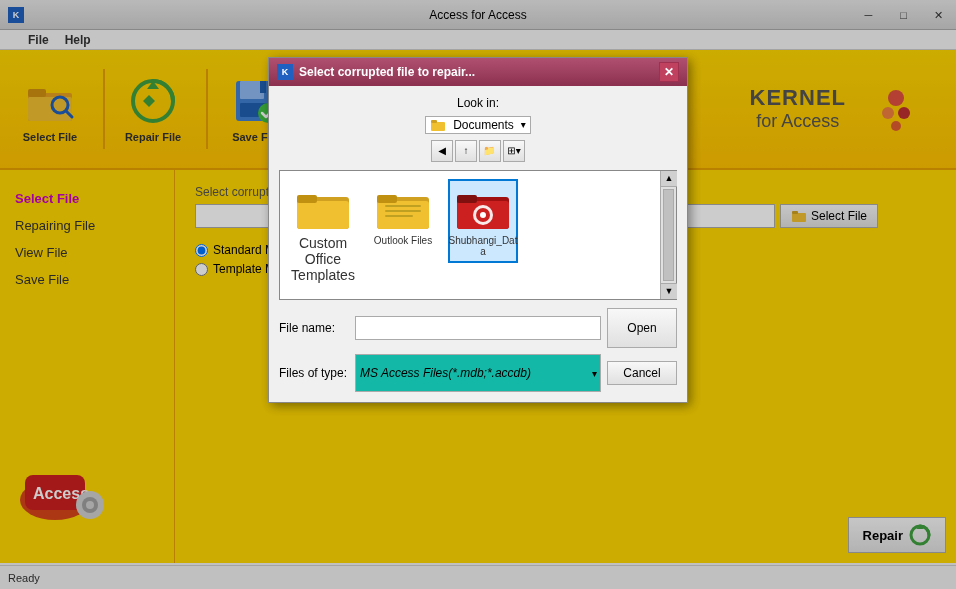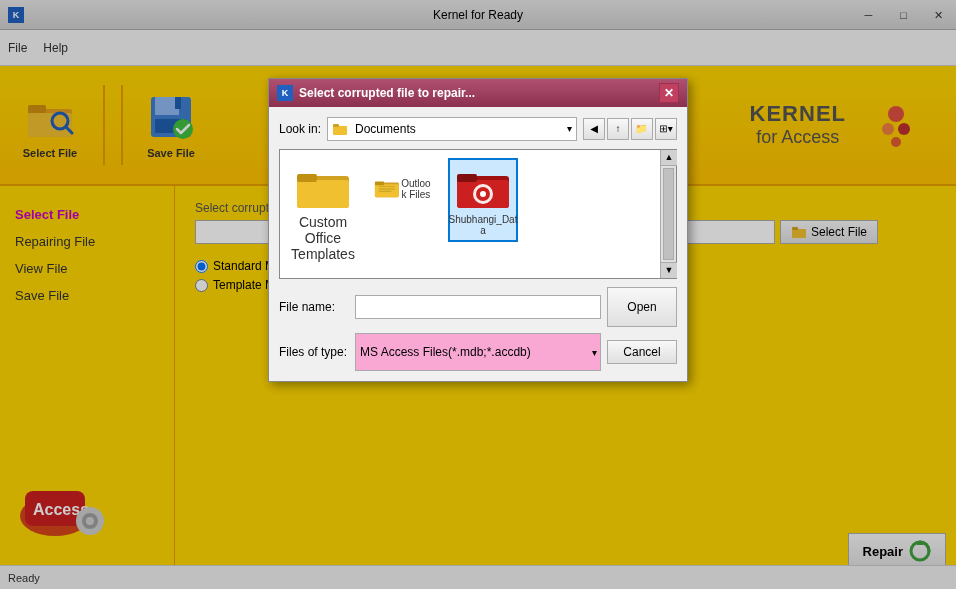--- a/index.html
+++ b/index.html
@@ -5,21 +5,21 @@
     * { margin: 0; padding: 0; box-sizing: border-box; }
     body { width: 956px; height: 589px; font-family: 'Segoe UI', Tahoma, sans-serif; font-size: 12px; background: #f0f0f0; overflow: hidden; position: relative; }
 
     
     #titlebar { background: linear-gradient(to bottom, #e8e8e8, #d0d0d0); height: 30px; display: flex; align-items: center; justify-content: center; border-bottom: 1px solid #aaa; position: relative; }
     #titlebar-controls { position: absolute; right: 0; top: 0; display: flex; height: 30px; }
     .title-btn { width: 35px; height: 30px; display: flex; align-items: center; justify-content: center; cursor: pointer; font-size: 11px; color: #333; }
     #app-icon { position: absolute; left: 8px; width: 16px; height: 16px; background: #2060c0; display: flex; align-items: center; justify-content: center; color: white; font-size: 9px; font-weight: bold; }
 
     
-    #menubar { background: #f5f5f5; height: 36px; display: flex; align-items: center; border-bottom: 1px solid #ccc; padding-left: 0; }
+    #menubar { background: #f5f5f5; height: 20px; display: flex; align-items: center; border-bottom: 1px solid #ccc; padding-left: 20px; font-weight: bold; }
     .menu-item { padding: 2px 8px; font-size: 12px; color: #333; cursor: pointer; }
 
     
     #toolbar { background: linear-gradient(to bottom, #ffd700, #ffc200); height: 120px; display: flex; align-items: center; padding: 0 10px; border-bottom: 2px solid #e8a000; }
     .toolbar-btn { display: flex; flex-direction: column; align-items: center; justify-content: center; width: 80px; height: 100px; cursor: pointer; margin-right: 5px; }
     .toolbar-icon { width: 52px; height: 52px; display: flex; align-items: center; justify-content: center; margin-bottom: 4px; }
     .toolbar-label { font-size: 11px; color: #333; font-weight: bold; text-align: center; }
     .toolbar-sep { width: 2px; height: 80px; background: #e8a000; margin: 0 8px; }
 
     
@@ -74,21 +74,21 @@
     
     #filetype-row { display: flex; align-items: center; gap: 6px; }
 
     
   </style>
 </head>
 <body>
 
 <div id="titlebar">
   <div id="app-icon">K</div>
-  <span>Kernel for Ready</span>
+  <span>Access for Access</span>
   <div id="titlebar-controls">
     <div class="title-btn">─</div>
     <div class="title-btn">□</div>
     <div class="title-btn close">✕</div>
   </div>
 </div>
 
 <div id="menubar">
   <div class="menu-item">File</div>
   <div class="menu-item">Help</div>
@@ -106,20 +106,31 @@
 
         <circle cx="36" cy="30" r="8" fill="none" stroke="#2060c0" stroke-width="3"></circle>
         <line x1="42" y1="36" x2="48" y2="42" stroke="#2060c0" stroke-width="3" stroke-linecap="round"></line>
       </svg>
     </div>
     <span class="toolbar-label">Select File</span>
   </div>
 
   <div class="toolbar-sep"></div>
 
+  <div class="toolbar-btn">
+    <div class="toolbar-icon">
+      <svg width="52" height="52" viewBox="0 0 52 52">
+        <circle cx="26" cy="26" r="20" fill="none" stroke="#40a040" stroke-width="4"></circle>
+        <path d="M26 6 A20 20 0 0 1 46 26" fill="none" stroke="#40a040" stroke-width="4" stroke-linecap="round"></path>
+        <path d="M20 14 L26 6 L32 14" fill="#40a040"></path>
+        <path d="M16 26 L22 20 L28 26 L22 32 Z" fill="#40a040"></path>
+      </svg>
+    </div>
+    <span class="toolbar-label">Repair File</span>
+  </div>
 
   <div class="toolbar-sep"></div>
 
   <div class="toolbar-btn">
     <div class="toolbar-icon">
       <svg width="52" height="52" viewBox="0 0 52 52">
         <rect x="6" y="6" width="40" height="40" rx="3" fill="#4080d0"></rect>
         <rect x="10" y="6" width="24" height="18" rx="1" fill="#90b8f0"></rect>
         <rect x="30" y="6" width="6" height="12" fill="#2060b0"></rect>
         <rect x="10" y="28" width="32" height="14" rx="1" fill="#2060b0"></rect>
@@ -210,21 +221,21 @@
   <div id="dialog" style="width:420px;background:#f0f0f0;border:1px solid #888;box-shadow:3px 3px 10px rgba(0,0,0,0.4);margin-top:-80px;">
 
     <div id="dialog-titlebar" style="background:linear-gradient(to bottom,#b05070,#8c3050);height:28px;display:flex;align-items:center;padding:0 8px;color:white;font-size:12px;font-weight:bold;">
       <div style="width:16px;height:16px;background:#2060c0;display:flex;align-items:center;justify-content:center;color:white;font-size:9px;font-weight:bold;margin-right:6px;">K</div>
       <span>Select corrupted file to repair...</span>
       <div id="dialog-close" style="margin-left:auto;width:20px;height:20px;background:#c04060;display:flex;align-items:center;justify-content:center;cursor:pointer;color:white;font-size:12px;border:1px solid #a03050;">✕</div>
     </div>
 
     <div id="dialog-body" style="padding:10px;">
 
-      <div id="lookin-row" style="display:flex;align-items:center;gap:6px;margin-bottom:8px;">
+      <div id="lookin-row" style="display:flex;align-items:center;gap:6px;margin-bottom:8px;flex-direction:column;">
         <span style="font-size:12px;white-space:nowrap;">Look in:</span>
         <div style="flex:1;height:24px;border:1px solid #aaa;background:white;font-size:12px;display:flex;align-items:center;padding:0 4px;gap:7px;cursor:pointer;">
           <svg width="16" height="16" viewBox="0 0 16 16">
             <rect x="1" y="5" width="14" height="9" rx="1" fill="#f0c030"></rect>
             <rect x="1" y="3" width="6" height="3" rx="1" fill="#d0a020"></rect>
           </svg>
           <span style="font-size:12px;">Documents</span>
           <span style="margin-left:auto;font-size:10px;">▾</span>
         </div>
         <div class="lookin-tools" style="display:flex;gap:2px;">
@@ -240,21 +251,21 @@
 
           <div class="file-item" style="display:flex;flex-direction:column;align-items:center;width:70px;cursor:pointer;padding:4px;border:2px solid transparent;">
             <svg width="56" height="48" viewBox="0 0 56 48">
               <rect x="2" y="12" width="52" height="32" rx="3" fill="#d0a020"></rect>
               <rect x="2" y="16" width="52" height="28" rx="3" fill="#f0c030"></rect>
               <rect x="2" y="10" width="20" height="8" rx="2" fill="#c09010"></rect>
             </svg>
             <span class="file-label" style="font-size:14px;text-align:center;margin-top:2px;color:#333;word-break:break-word;width:70px;">Custom Office Templates</span>
           </div>
 
-          <div class="file-item" style="display:flex;flex-direction:row;align-items:center;width:70px;cursor:pointer;padding:4px;border:2px solid transparent;">
+          <div class="file-item" style="display:flex;flex-direction:column;align-items:center;width:70px;cursor:pointer;padding:4px;border:2px solid transparent;">
             <svg width="56" height="48" viewBox="0 0 56 48">
               <rect x="2" y="12" width="52" height="32" rx="3" fill="#d0a020"></rect>
               <rect x="2" y="16" width="52" height="28" rx="3" fill="#f0c030"></rect>
               <rect x="2" y="10" width="20" height="8" rx="2" fill="#c09010"></rect>
 
               <rect x="10" y="20" width="36" height="2" rx="1" fill="#c0a020"></rect>
               <rect x="10" y="25" width="36" height="2" rx="1" fill="#c0a020"></rect>
               <rect x="10" y="30" width="28" height="2" rx="1" fill="#c0a020"></rect>
             </svg>
             <span class="file-label" style="font-size:10px;text-align:center;margin-top:2px;color:#333;word-break:break-word;width:70px;">Outlook Files</span>
@@ -283,21 +294,21 @@
 
       <div id="filename-row" style="display:flex;align-items:center;gap:6px;margin-bottom:6px;">
         <span style="font-size:12px;width:70px;">File name:</span>
         <input type="text" style="flex: 1 1 0%; height: 24px; border: 1px solid rgb(170, 170, 170); background: white; padding: 0px 4px; font-size: 12px;" value="">
         <button style="width:70px;height:40px;background:linear-gradient(to bottom,#f8f8f8,#e0e0e0);border:1px solid #aaa;cursor:pointer;font-size:12px;">Open</button>
       </div>
 
       <div id="filetype-row" style="display:flex;align-items:center;gap:6px;">
         <span style="font-size:12px;width:70px;white-space:nowrap;">Files of type:</span>
         <div style="flex:1;position:relative;">
-          <select style="width:100%;height:38px;border:1px solid #aaa;background:#f9a8d4;font-size:12px;padding:0 4px;appearance:none;-webkit-appearance:none;cursor:pointer;">
+          <select style="width:100%;height:38px;border:1px solid #aaa;background:#14b8a6;font-size:12px;padding:0 4px;appearance:none;-webkit-appearance:none;cursor:pointer;font-style:italic;">
             <option>MS Access Files(*.mdb;*.accdb)</option>
             <option>All Files (*.*)</option>
           </select>
           <span style="position:absolute;right:4px;top:50%;transform:translateY(-50%);pointer-events:none;font-size:10px;">▾</span>
         </div>
         <button style="width:70px;height:24px;background:linear-gradient(to bottom,#f8f8f8,#e0e0e0);border:1px solid #aaa;cursor:pointer;font-size:12px;">Cancel</button>
       </div>
     </div>
   </div>
 </div>

